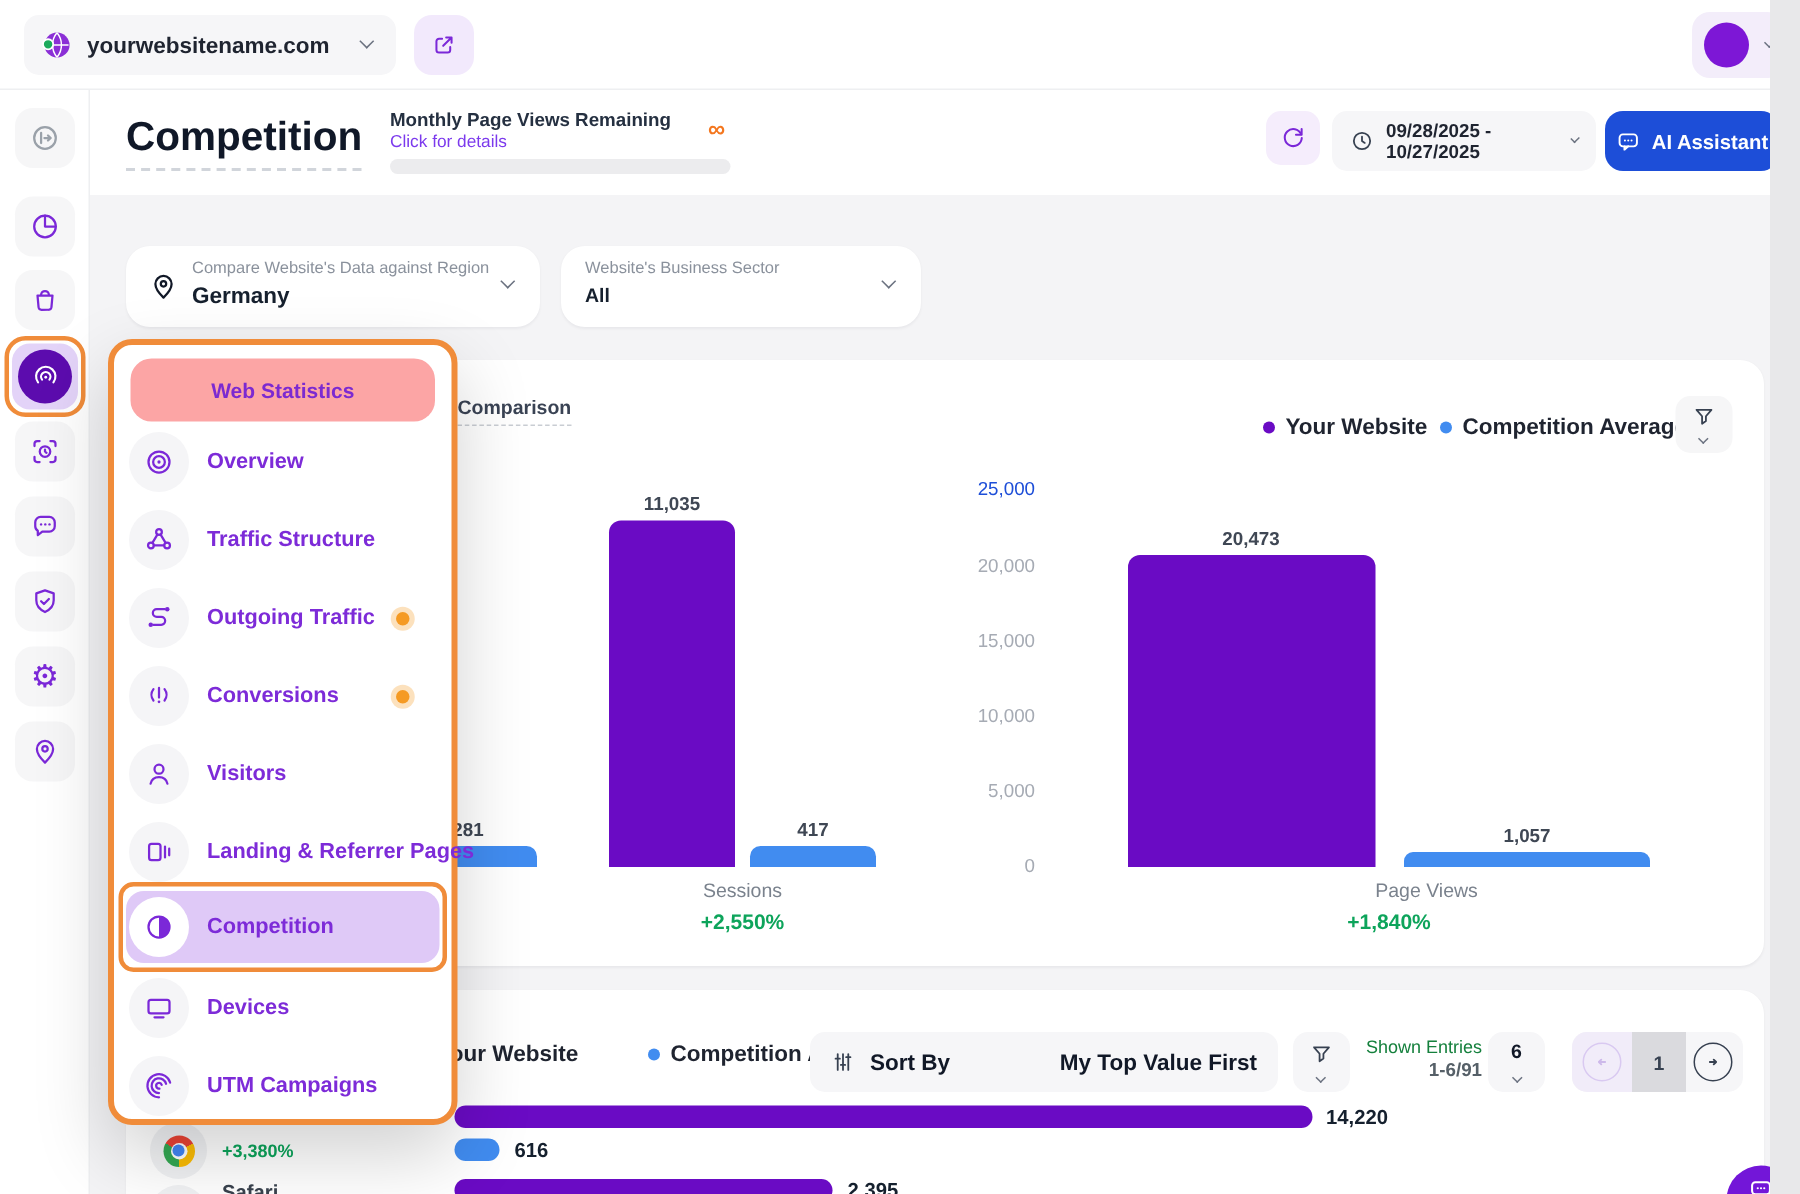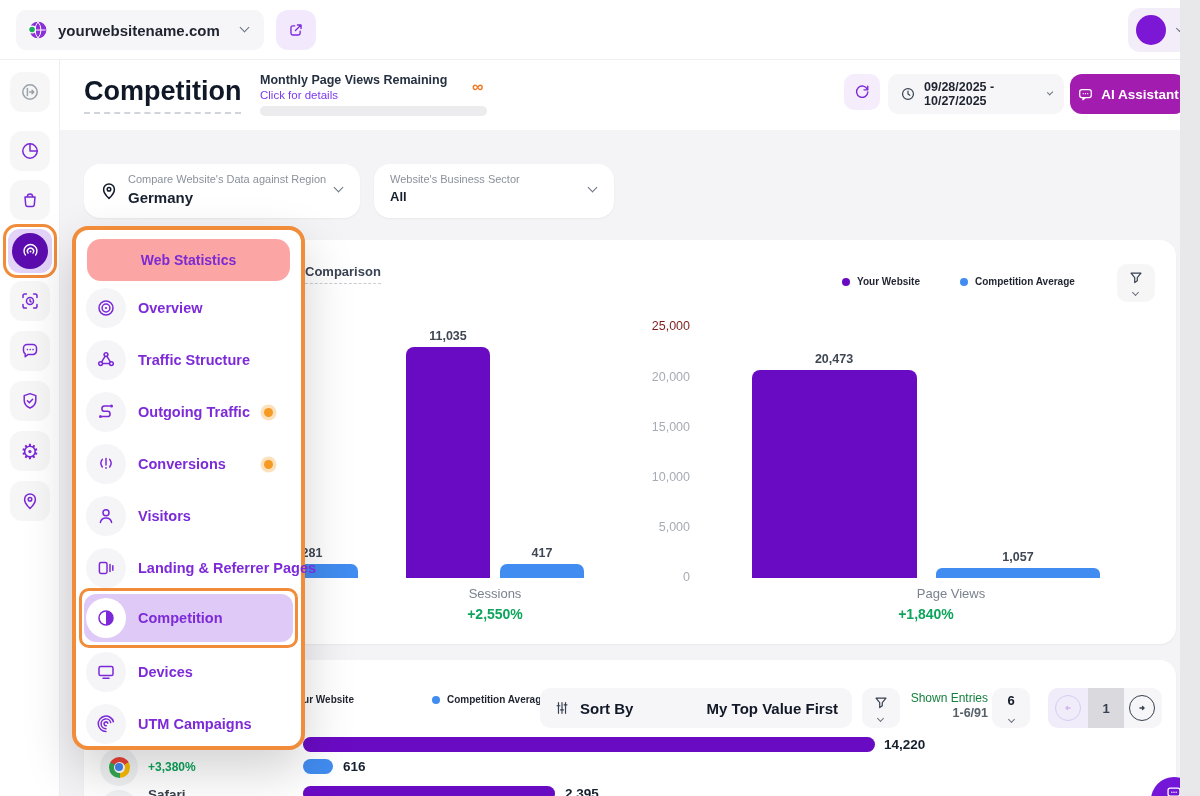--- a/index.html
+++ b/index.html
@@ -15,21 +15,21 @@
   svg{display:block}
   .st{fill:none;stroke:#7b28d8;stroke-width:1.5;stroke-linecap:round;stroke-linejoin:round}
   .stg{fill:none;stroke:#9aa1a9;stroke-width:1.5;stroke-linecap:round;stroke-linejoin:round}
   .stw{fill:none;stroke:#fff;stroke-width:1.5;stroke-linecap:round;stroke-linejoin:round}
   .std{fill:none;stroke:#374151;stroke-width:1.5;stroke-linecap:round;stroke-linejoin:round}
   .icbox{width:40px;height:40px;border-radius:12px;background:#f6f6f7;display:flex;align-items:center;justify-content:center}
   .mitem-ic{width:40px;height:40px;border-radius:50%;background:#f5f5f7;display:flex;align-items:center;justify-content:center;flex:0 0 40px}
   .mlabel{font-size:14.5px;font-weight:600;color:#7d2bd8;margin-left:12px;white-space:nowrap}
   .badge{position:absolute;right:18px;width:9px;height:9px;border-radius:50%;background:#f59a23;box-shadow:0 0 0 3.5px rgba(245,154,35,.3)}
   .dot{width:8px;height:8px;border-radius:50%;display:inline-block}
-  .legend-t{font-size:10px;font-weight:700;color:#1f2430}
+  .legend-t{font-size:15px;font-weight:700;color:#1f2430}
   .barlabel{font-size:12.5px;font-weight:600;color:#3f4754;white-space:nowrap}
   .vbar{position:absolute;border-radius:8px 8px 0 0}
   .purple{background:#6a0bc4}
   .blue{background:#418cf0}
   .green{color:#0da45b;font-weight:700}
   .hbar{position:absolute;height:15px;border-radius:8px}
   .card{position:absolute;background:#fff;border-radius:16px;box-shadow:0 1px 2px rgba(16,24,40,.05)}
   .chrome-logo{position:relative;width:21px;height:21px;border-radius:50%;
     background:conic-gradient(from -60deg,#ea4335 0 120deg,#fbbc05 120deg 240deg,#34a853 240deg 360deg)}
   .chrome-logo::before{content:"";position:absolute;inset:5px;background:#fff;border-radius:50%}
@@ -170,21 +170,21 @@
       <span>
         <svg width="16" height="16" viewBox="0 0 20 20" class="std">
             <circle cx="10" cy="10" r="6.8"></circle>
             <path d="M10 6.4V10l2.3 1.6"></path>
           </svg>
       </span>
       <span style="margin-left:8px;font-size:12.5px;font-weight:600;color:#1f2430">09/28/2025 - 10/27/2025</span>
       <span class="chev sm" style="margin-left:7px"></span>
     </div>
 
-    <div class="abs flex" style="left:1010px;top:14px;width:116px;height:40px;background:#a21caf;border-radius:12px;justify-content:center">
+    <div class="abs flex" style="left:1010px;top:14px;width:116px;height:40px;background:#1d4ed8;border-radius:12px;justify-content:center">
       <span>
         <svg width="17" height="17" viewBox="0 0 20 20" class="stw">
           <rect x="3.2" y="4.2" width="13.6" height="9.4" rx="2.6"></rect>
           <path d="M7 13.6v2.6l3-2.6"></path>
           <circle cx="7.4" cy="9" r=".8" fill="#fff" stroke="none"></circle>
             <circle cx="10" cy="9" r=".8" fill="#fff" stroke="none"></circle>
             <circle cx="12.6" cy="9" r=".8" fill="#fff" stroke="none"></circle>
         </svg>
       </span>
       <span style="margin-left:7px;font-size:13.5px;font-weight:700;color:#fff">AI Assistant</span>
@@ -232,21 +232,21 @@
     <div class="abs cx barlabel" style="left:228px;top:306px">281</div>
     <div class="vbar blue" style="left:210px;top:324px;width:64px;height:14px;border-radius:7px 7px 0 0"></div>
 
     <div class="abs cx barlabel" style="left:364px;top:89px">11,035</div>
     <div class="vbar purple" style="left:322px;top:107px;width:84px;height:231px"></div>
     <div class="abs cx barlabel" style="left:458px;top:306px">417</div>
     <div class="vbar blue" style="left:416px;top:324px;width:84px;height:14px;border-radius:7px 7px 0 0"></div>
     <div class="abs cx" style="left:411px;top:346px;font-size:13px;color:#7a828d">Sessions</div>
     <div class="abs cx green" style="left:411px;top:366px;font-size:14px">+2,550%</div>
 
-    <div class="abs" style="left:606px;top:86px;transform:translate(-100%,-50%);font-size:12.5px;color:#7f1d1d">25,000</div>
+    <div class="abs" style="left:606px;top:86px;transform:translate(-100%,-50%);font-size:12.5px;color:#1d4ed8">25,000</div>
     <div class="abs" style="left:606px;top:137px;transform:translate(-100%,-50%);font-size:12.5px;color:#a6abb4">20,000</div>
     <div class="abs" style="left:606px;top:187px;transform:translate(-100%,-50%);font-size:12.5px;color:#a6abb4">15,000</div>
     <div class="abs" style="left:606px;top:237px;transform:translate(-100%,-50%);font-size:12.5px;color:#a6abb4">10,000</div>
     <div class="abs" style="left:606px;top:287px;transform:translate(-100%,-50%);font-size:12.5px;color:#a6abb4">5,000</div>
     <div class="abs" style="left:606px;top:337px;transform:translate(-100%,-50%);font-size:12.5px;color:#a6abb4">0</div>
 
     <div class="abs cx barlabel" style="left:750px;top:112px">20,473</div>
     <div class="vbar purple" style="left:668px;top:130px;width:165px;height:208px"></div>
     <div class="abs cx barlabel" style="left:934px;top:310px">1,057</div>
     <div class="vbar blue" style="left:852px;top:328px;width:164px;height:10px;border-radius:6px 6px 0 0"></div>

